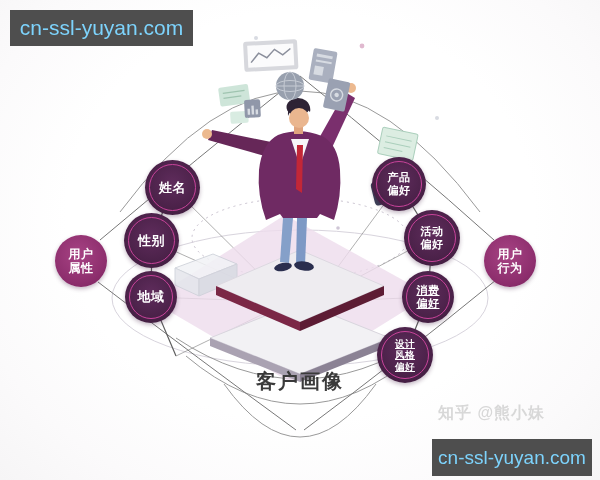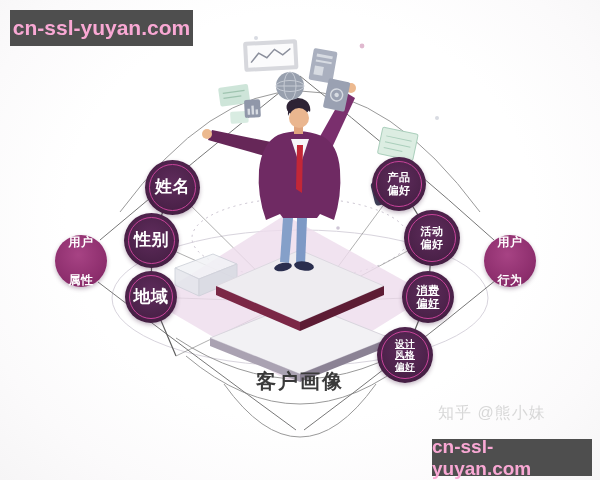--- a/index.html
+++ b/index.html
@@ -18,38 +18,38 @@
   .node,.hub{
     position:absolute;border-radius:50%;display:flex;flex-direction:column;
     align-items:center;justify-content:center;color:#fff;font-weight:bold;
     text-align:center;z-index:5;
     background:radial-gradient(circle at 50% 42%, #5f2c5c 0%, var(--node-fill,#4a2148) 62%, #381a38 100%);
     box-shadow:0 2px 4px rgba(60,20,60,.30);
   }
   .node::before{content:"";position:absolute;inset:4px;
     border:1.6px solid var(--node-ring,#c8439a);border-radius:50%;}
   .node span,.hub span{display:block;line-height:1.18;letter-spacing:.5px;}
-  .hub{background:radial-gradient(circle at 45% 38%, #a74384 0%, var(--hub-fill,#8d2e6d) 65%, #76215c 100%);justify-content:space-between;}
-  .fs1{font-size:17px;} .fs2{font-size:11px;} .fs3{font-size:9.5px;text-decoration:underline;} .hub span{font-size:12px;}
+  .hub{background:radial-gradient(circle at 45% 38%, #a74384 0%, var(--hub-fill,#8d2e6d) 65%, #76215c 100%);}
+  .fs1{font-size:13px;} .fs2{font-size:11px;} .fs3{font-size:9.5px;text-decoration:underline;} .hub span{font-size:12px;}
   .n-l0{left:145px;top:160px;width:55px;height:55px;}
   .n-l1{left:124px;top:213px;width:55px;height:55px;}
   .n-l2{left:125px;top:271px;width:52px;height:52px;}
   .n-l3{left:149px;top:329px;width:54px;height:54px;}
   .n-r0{left:372px;top:157px;width:54px;height:54px;}
   .n-r1{left:404px;top:210px;width:56px;height:56px;}
   .n-r2{left:402px;top:271px;width:52px;height:52px;text-decoration:underline;}
   .n-r3{left:377px;top:327px;width:56px;height:56px;}
   .hub-left{left:55px;top:235px;width:52px;height:52px;}
   .hub-right{left:484px;top:235px;width:52px;height:52px;}
   .caption{position:absolute;left:252px;top:368px;width:96px;text-align:center;
     font-size:20px;font-weight:bold;color:#3a3a3a;letter-spacing:2px;z-index:4;}
-  .credit{position:absolute;left:438px;top:403px;font-size:16px;font-weight:400;
+  .credit{position:absolute;left:438px;top:403px;font-size:16px;font-weight:700;
     color:var(--credit-color,#d8d8d8);letter-spacing:1px;z-index:4;}
-  .wm{position:absolute;background:var(--watermark-bg,#4e4e4e);color:#f9a8d4;
-    display:flex;align-items:center;justify-content:center;z-index:10;font-weight:bold;}
+  .wm{position:absolute;background:var(--watermark-bg,#4e4e4e);color:#7dd3fc;
+    display:flex;align-items:center;justify-content:center;z-index:10;}
   .wm-tl{left:10px;top:10px;width:183px;height:36px;font-size:21px;}
   .wm-br{left:432px;top:439px;width:160px;height:37px;font-size:19px;}
 </style>
 </head>
 <body>
 
 <div class="stage">
 
   <svg class="art" viewBox="0 0 600 480" aria-hidden="true">
 

